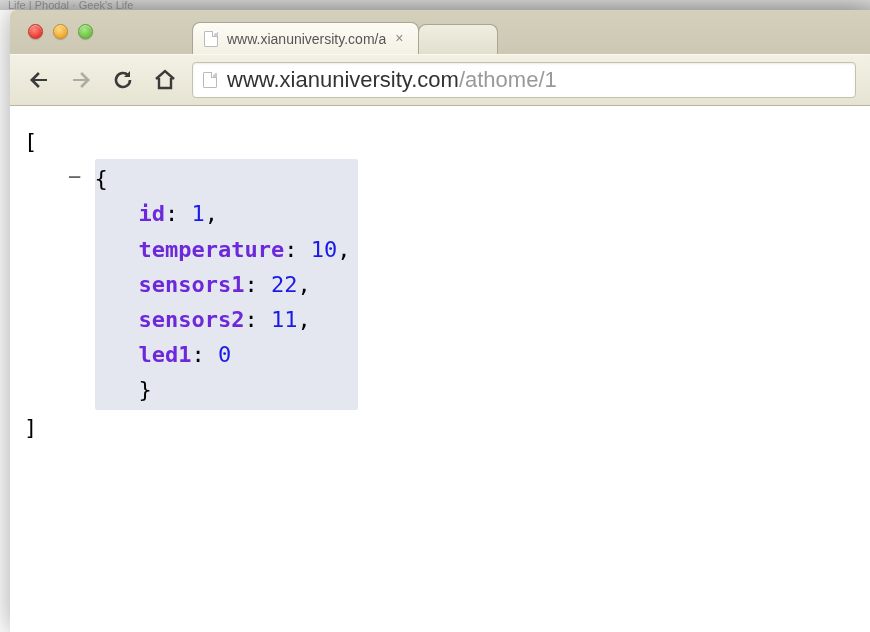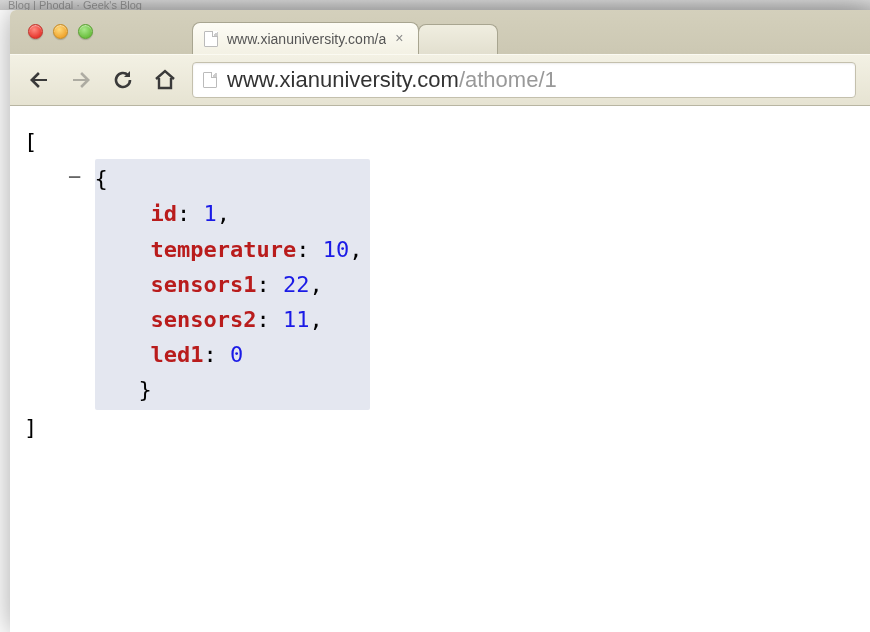--- a/index.html
+++ b/index.html
@@ -181,33 +181,33 @@
       display: inline-block;
       padding: 2px 8px 2px 0;
       vertical-align: top;
       border-radius: 2px;
     }
     .disclosure {
       color: #666;
       cursor: pointer;
       user-select: none;
     }
-    .jkey { font-weight: bold; color: #b91c1c; margin-left: 12px; }
+    .jkey { font-weight: bold; color: #6d28d9; }
     .jnum { color: #1a1ae6; }
     .jpunc { color: #000; }
     .indent1 { padding-left: 44px; display:block;}
     .indent1b { padding-left: 44px; }
     .indent2 { padding-left: 44px; }
     .line { display: block; }
   </style>
 </head>
 <body>
 
 <div class="os-tab-strip">
-  <span class="os-tab-blur">Blog | Phodal · Geek's Blog</span>
+  <span class="os-tab-blur">Life | Phodal · Geek's Life</span>
 </div>
 
 <div class="browser-shadow-wrap">
   <div class="browser">
 
     <div class="tab-bar">
       <div class="traffic-lights">
         <div class="tl tl-red"></div>
         <div class="tl tl-yellow"></div>
         <div class="tl tl-green"></div>

